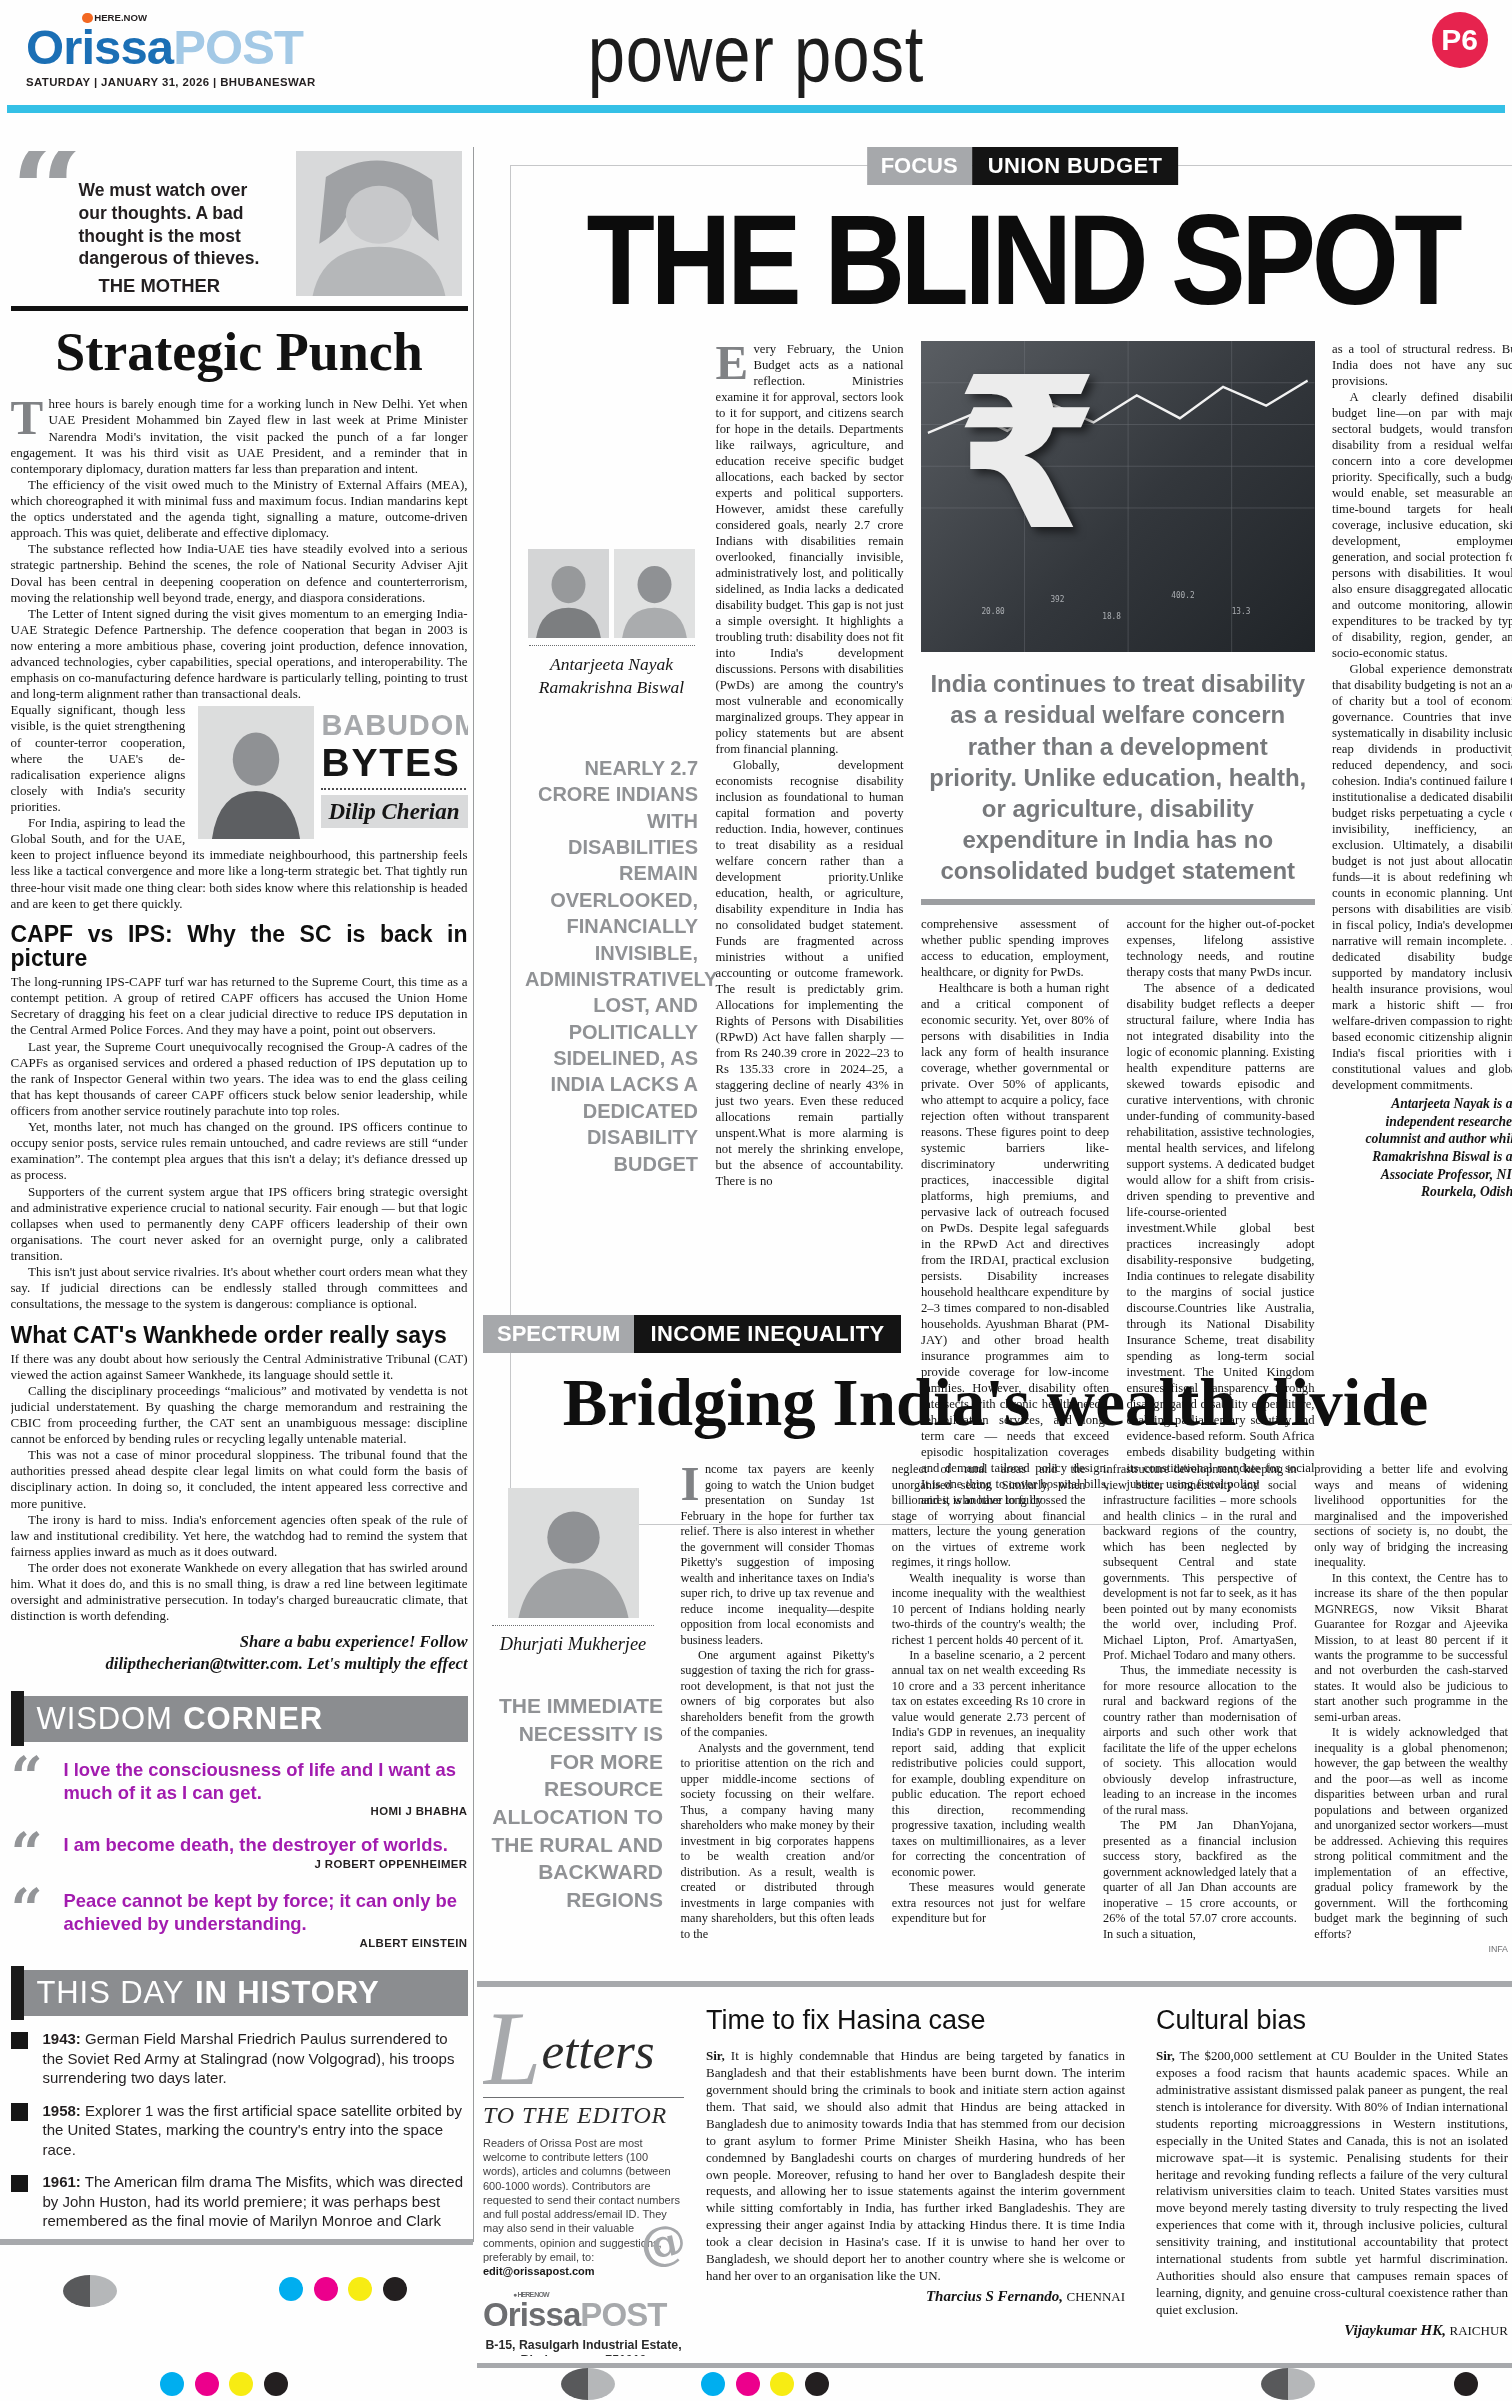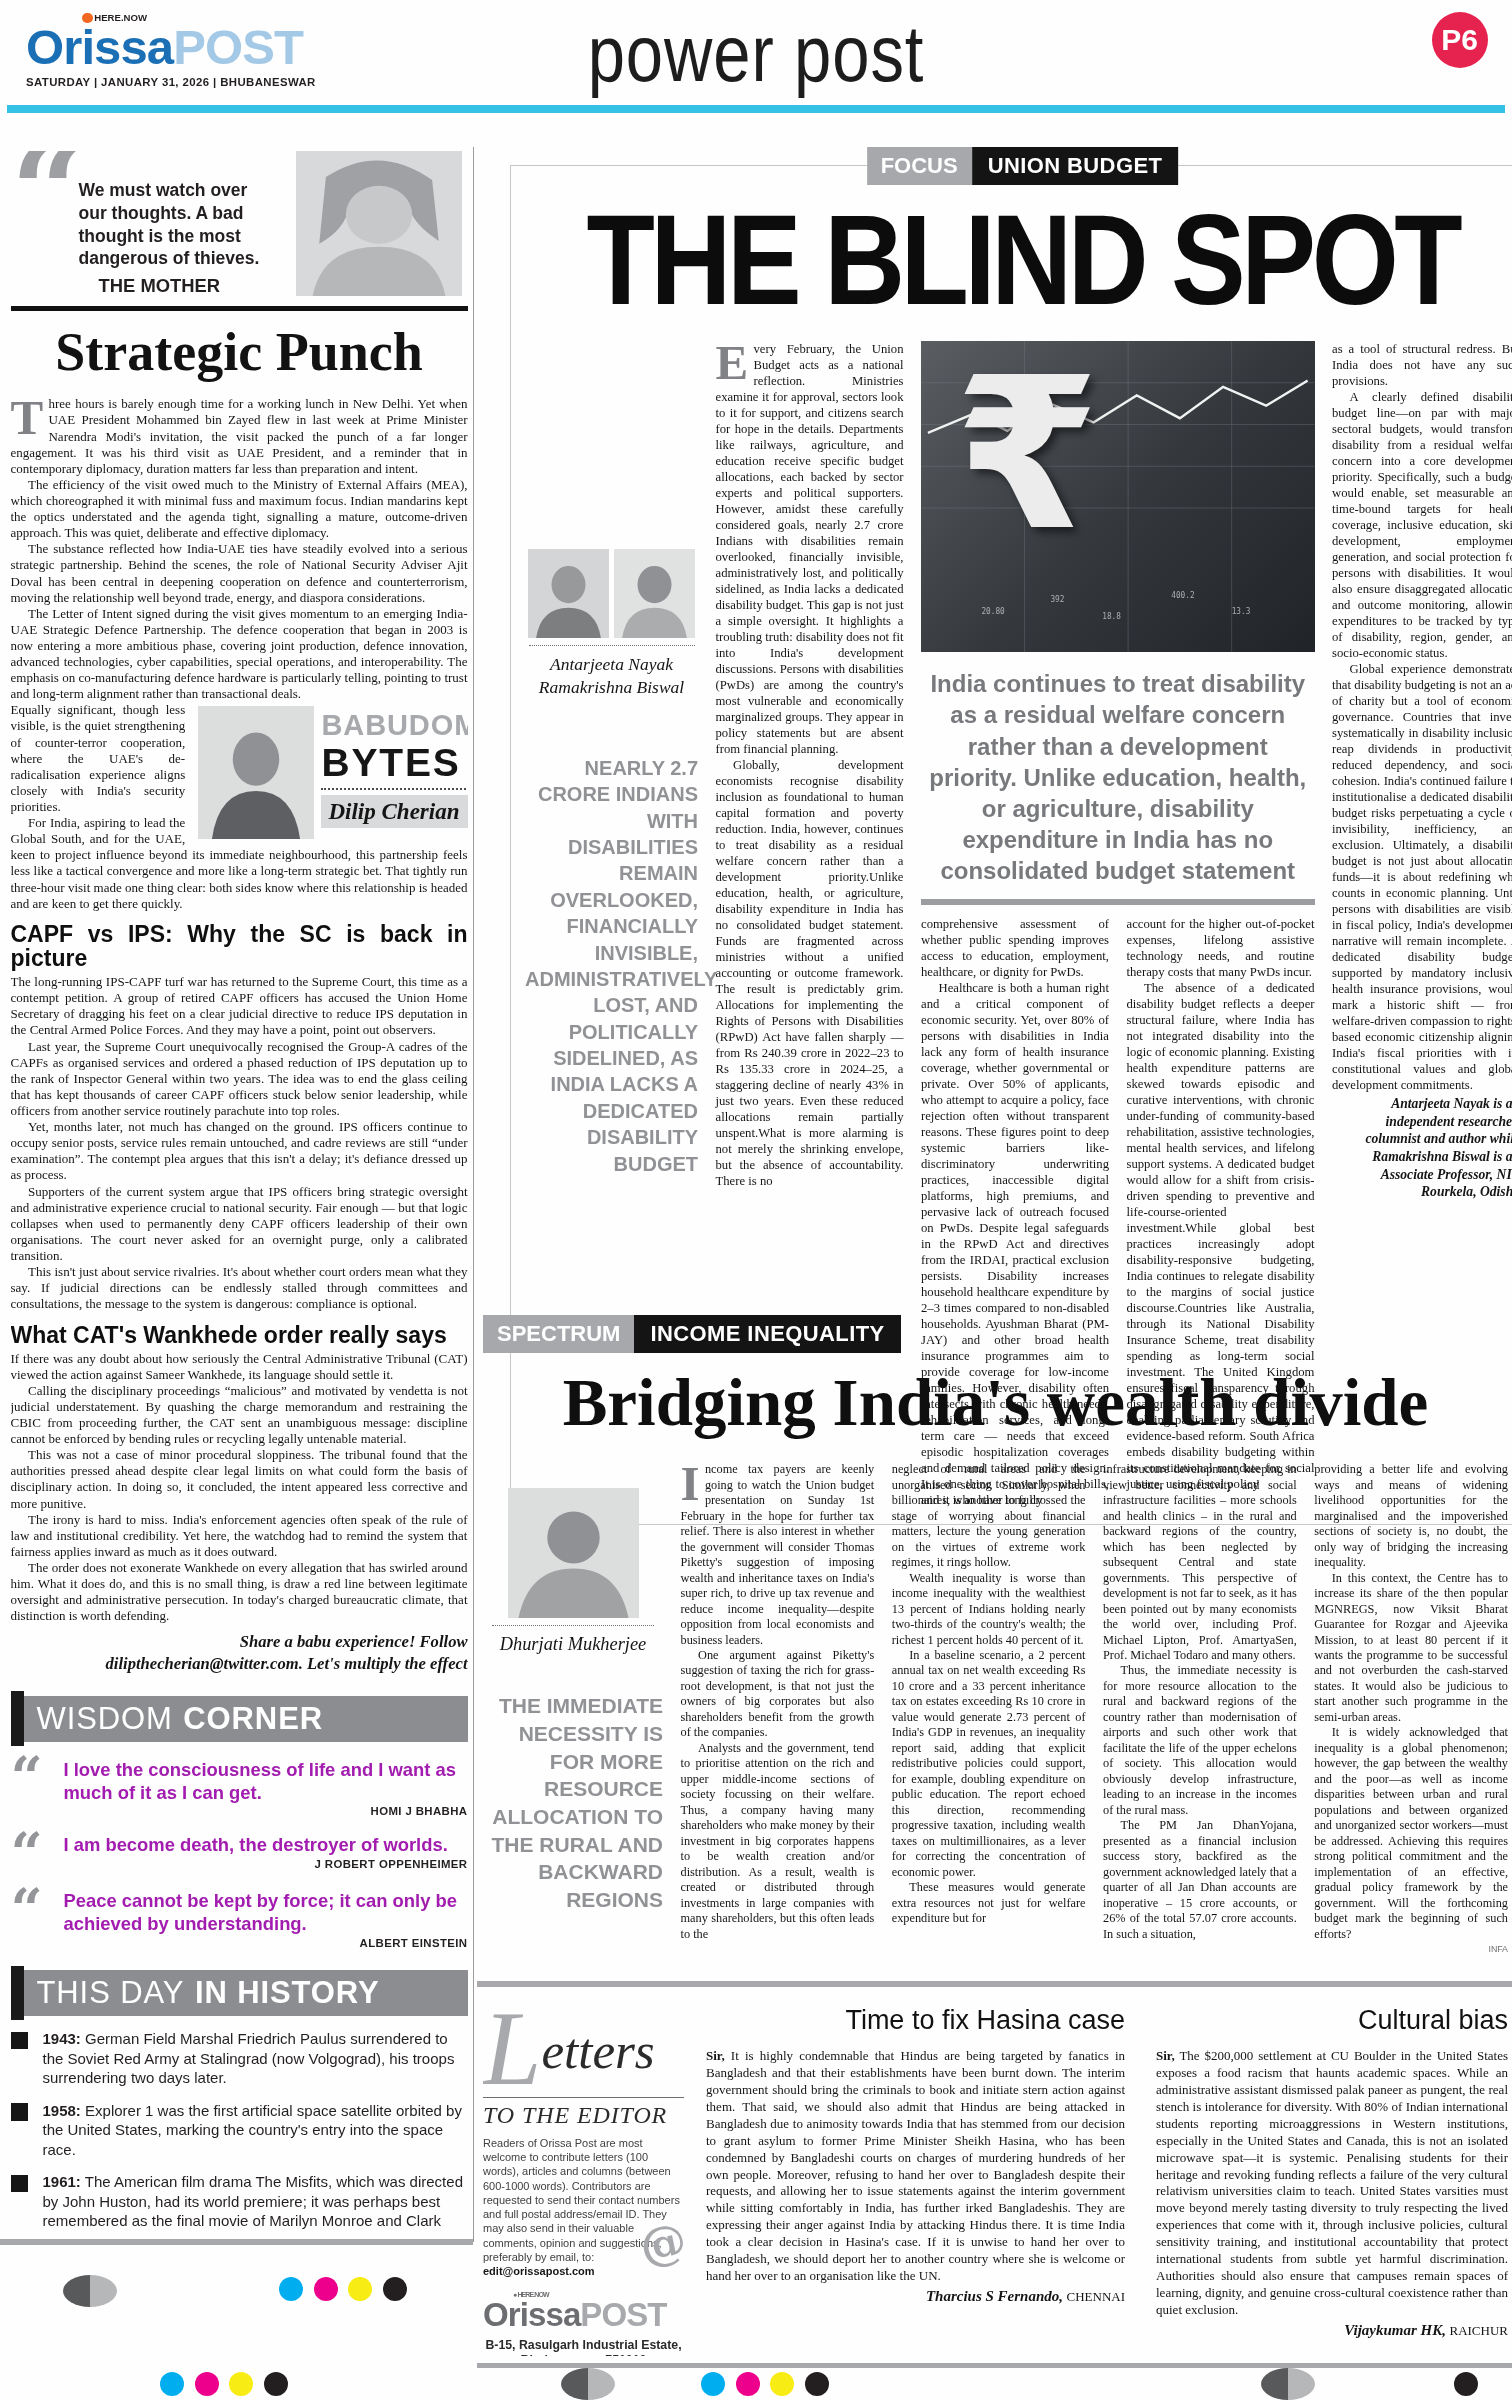--- a/index.html
+++ b/index.html
@@ -105,21 +105,21 @@
   .lp-body{font:11px/1.3 "Liberation Sans",sans-serif;color:#414042;position:relative;}
   .lp-email{font-weight:800;color:#161616;}
   .lp-at{position:absolute;right:-1.8px;top:84px;font:bold 46px/1 "DejaVu Serif",serif;color:#a7a9ac;transform:rotate(-12deg);}
   .lp-logo{margin-top:12.3px;font:800 33px/1 "Liberation Sans",sans-serif;color:#6d6e71;letter-spacing:-0.9px;}
   .lp-logo .post{color:#a7a9ac;}
   .lp-logotag{font:bold 7px "Liberation Sans",sans-serif;color:#6d6e71;margin-left:30px;}
   .lp-addr{font:bold 12.3px/1.25 "Liberation Sans",sans-serif;color:#2b2b2b;text-align:center;margin-top:7px;}
   .letter{position:absolute;top:0;}
   .lt-hasina{left:223px;width:419px;}
   .lt-cultural{left:673px;width:352px;}
-  .lt-title{font:400 27px/1 "Liberation Sans",sans-serif;color:#111;margin:5.3px 0 14px;text-align:right;}
+  .lt-title{font:400 27px/1 "Liberation Sans",sans-serif;color:#111;margin:5.3px 0 14px;}
   .lt-body{font:13px/1.3 "Liberation Serif",serif;text-align:justify;}
   .lt-lead{font-weight:bold;}
   .lt-sig{text-align:right;margin-top:3.5px;}
   .sig-name{font:italic bold 15px "Liberation Serif",serif;}
   .sig-place{font:13px "Liberation Serif",serif;}
   
   .rule-left{position:absolute;left:0;top:2239px;width:473px;height:6.1px;background:#a7a9ac;}
   .rule-bottom{position:absolute;left:477px;top:2363px;width:1035px;height:5.3px;background:#a7a9ac;}
   .regdots{position:absolute;display:flex;gap:10.5px;}
   .regdots i{width:24px;height:24px;border-radius:50%;display:block;}
@@ -341,21 +341,21 @@
         <div class="wd-name">Dhurjati Mukherjee</div>
         <div class="wd-caps">THE IMMEDIATE NECESSITY IS FOR MORE RESOURCE ALLOCATION TO THE RURAL AND BACKWARD REGIONS</div>
       </div>
       <div class="wd-body">
           <p class="para dropcap">Income tax payers are keenly going to watch the Union budget presentation on Sunday 1st February in the hope for further tax relief. There is also interest in whether the government will consider Thomas Piketty's suggestion of imposing wealth and inheritance taxes on India's super rich, to drive up tax revenue and reduce income inequality—despite opposition from local economists and business leaders.</p>
           <p class="para">One argument against Piketty's suggestion of taxing the rich for grass-root development, is that not just the owners of big corporates but also shareholders benefit from the growth of the companies.</p>
           <p class="para">Analysts and the government, tend to prioritise attention on the rich and upper middle-income sections of society focussing on their welfare. Thus, a company having many shareholders who make money by their investment in big corporates happens to be wealth creation and/or distribution. As a result, wealth is created or distributed through investments in large companies with many shareholders, but this often leads to the</p>
         </div>
       <div class="wd-body">
           <p class="para">neglect of rural areas and the unorganised sector. Similarly, when billionaires, who have long crossed the stage of worrying about financial matters, lecture the young generation on the virtues of extreme work regimes, it rings hollow.</p>
-          <p class="para">Wealth inequality is worse than income inequality with the wealthiest 13 percent of Indians holding nearly two-thirds of the country's wealth; the richest 1 percent holds 40 percent of it.</p>
+          <p class="para">Wealth inequality is worse than income inequality with the wealthiest 10 percent of Indians holding nearly two-thirds of the country's wealth; the richest 1 percent holds 40 percent of it.</p>
           <p class="para">In a baseline scenario, a 2 percent annual tax on net wealth exceeding Rs 10 crore and a 33 percent inheritance tax on estates exceeding Rs 10 crore in value would generate 2.73 percent of India's GDP in revenues, an inequality report said, adding that explicit redistributive policies could support, for example, doubling expenditure on public education. The report echoed this direction, recommending progressive taxation, including wealth taxes on multimillionaires, as a lever for correcting the concentration of economic power.</p>
           <p class="para">These measures would generate extra resources not just for welfare expenditure but for</p>
         </div>
       <div class="wd-body">
           <p class="para">infrastructure development, keeping in view better connectivity and social infrastructure facilities – more schools and health clinics – in the rural and backward regions of the country, which has been neglected by subsequent Central and state governments. This perspective of development is not far to seek, as it has been pointed out by many economists the world over, including Prof. Michael Lipton, Prof. AmartyaSen, Prof. Michael Todaro and many others.</p>
           <p class="para">Thus, the immediate necessity is for more resource allocation to the rural and backward regions of the country rather than modernisation of airports and such other work that facilitate the life of the upper echelons of society. This allocation would obviously develop infrastructure, leading to an increase in the incomes of the rural mass.</p>
           <p class="para">The PM Jan DhanYojana, presented as a financial inclusion success story, backfired as the government acknowledged lately that a quarter of all Jan Dhan accounts are inoperative – 15 crore accounts, or 26% of the total 57.07 crore accounts. In such a situation,</p>
         </div>
       <div class="wd-body">
         <div>

